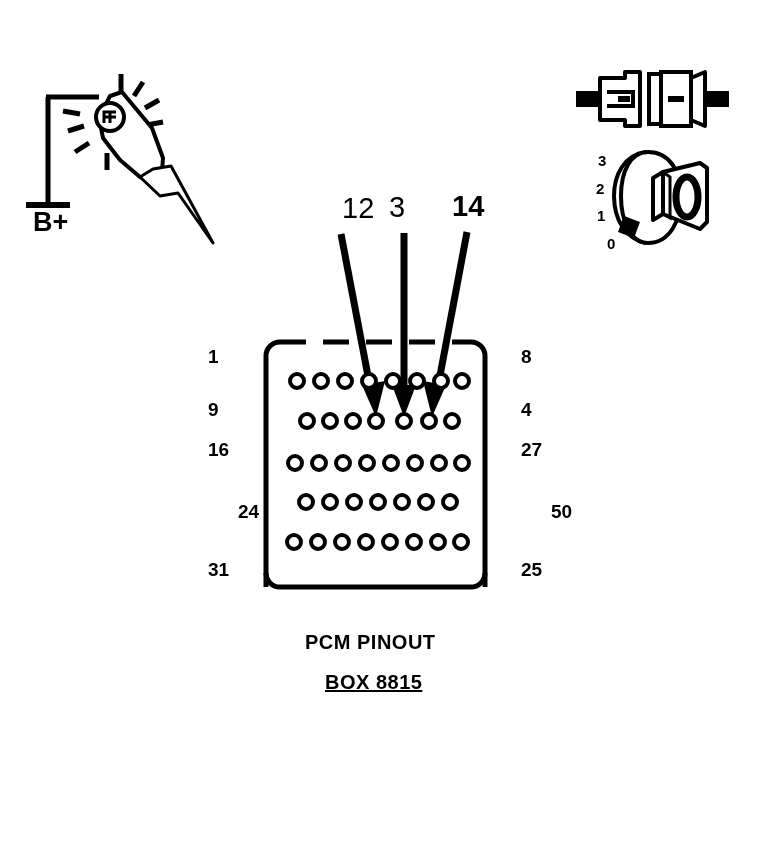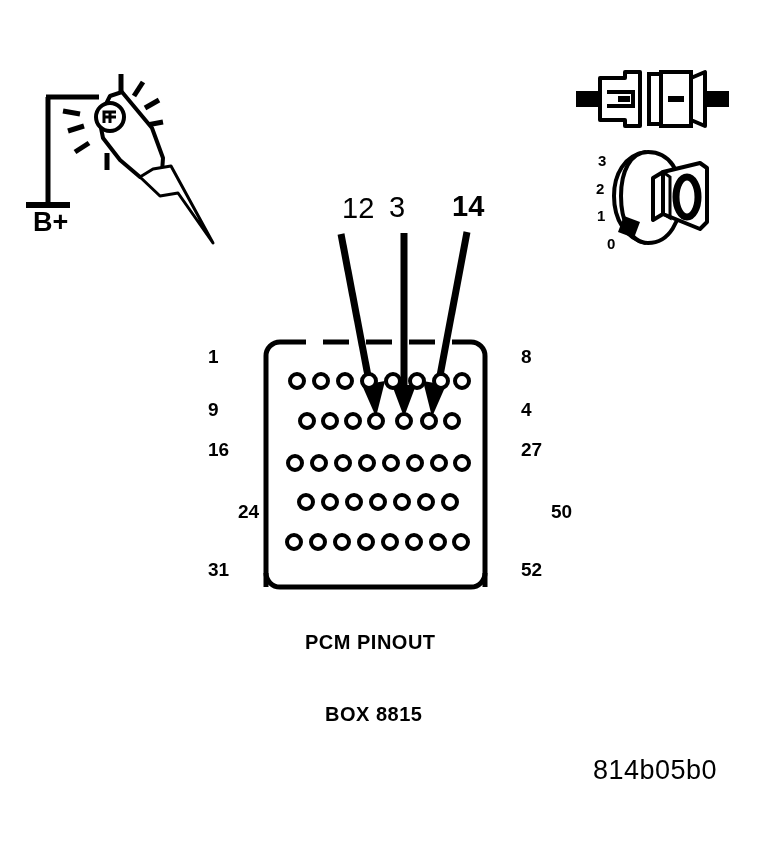--- a/index.html
+++ b/index.html
@@ -58,21 +58,21 @@
   .rl-r3 { top: 440px; }
   .rl-r4 { top: 502px; margin-left: 30px; }
   .rl-r5 { top: 560px; }
 
   .caption {
     font-size: 20px;
     font-weight: bold;
     letter-spacing: 0.5px;
   }
   .caption-1 { left: 305px; top: 632px; text-align: center; }
-  .caption-2 { left: 325px; top: 704px; }
+  .caption-2 { left: 325px; top: 672px; text-decoration: underline; }
 
   .figure-id {
     left: 593px;
     top: 757px;
     font-size: 27px;
     font-weight: normal;
     letter-spacing: 0.5px;
   }
 
   .key-pos {
@@ -267,25 +267,24 @@
   <div class="txt rowlabel rl-left rl-r1">1</div>
   <div class="txt rowlabel rl-left rl-r2">9</div>
   <div class="txt rowlabel rl-left rl-r3">16</div>
   <div class="txt rowlabel rl-left rl-r4">24</div>
   <div class="txt rowlabel rl-left rl-r5">31</div>
 
   <div class="txt rowlabel rl-right rl-r1">8</div>
   <div class="txt rowlabel rl-right rl-r2">4</div>
   <div class="txt rowlabel rl-right rl-r3">27</div>
   <div class="txt rowlabel rl-right rl-r4">50</div>
-  <div class="txt rowlabel rl-right rl-r5">52</div>
+  <div class="txt rowlabel rl-right rl-r5">25</div>
 
   <div class="txt caption caption-1">PCM PINOUT</div>
   <div class="txt caption caption-2">BOX 8815</div>
 
-  <div class="txt figure-id">814b05b0</div>
 
   <div class="txt key-pos kp-3">3</div>
   <div class="txt key-pos kp-2">2</div>
   <div class="txt key-pos kp-1">1</div>
   <div class="txt key-pos kp-0">0</div>
 
 </div>
 
 </body></html>

